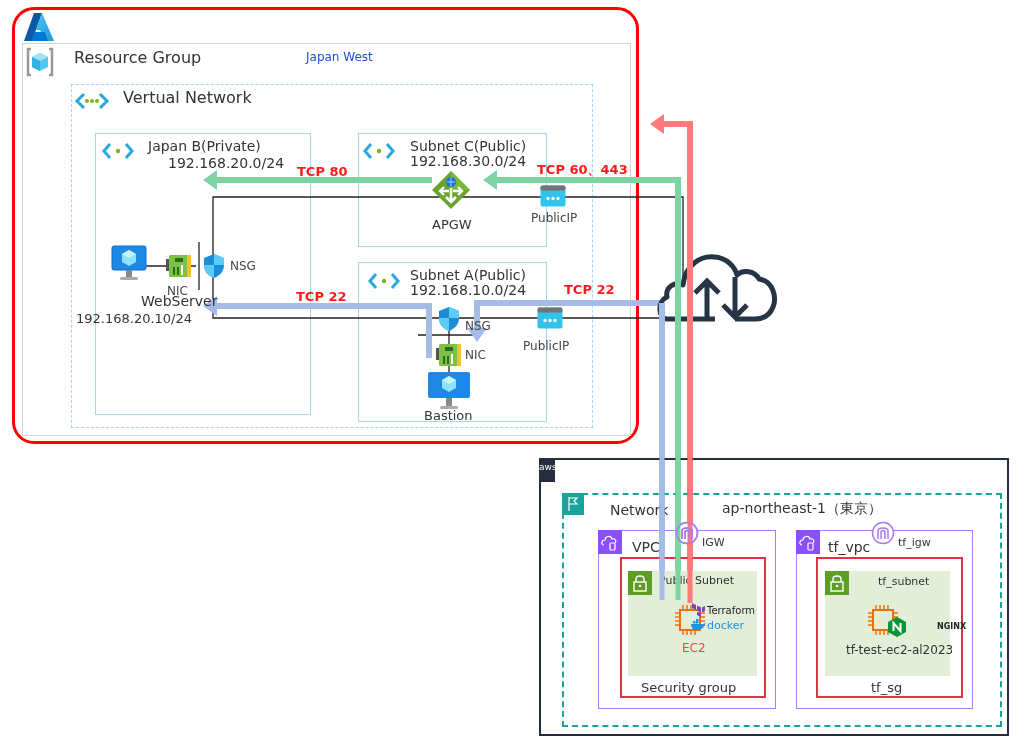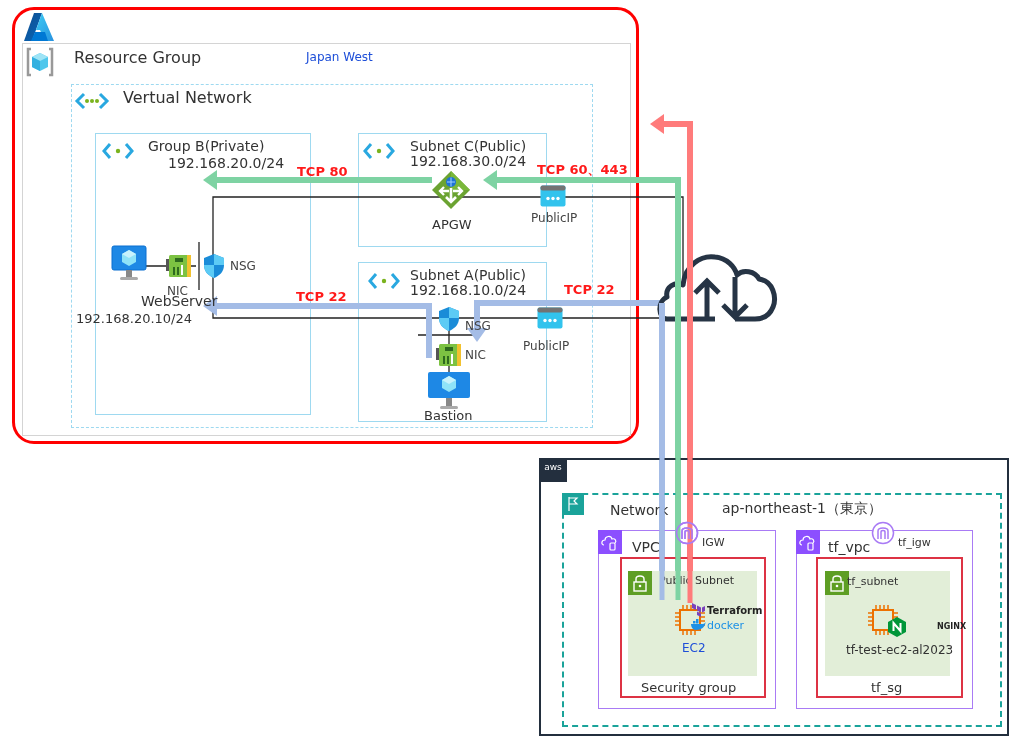--- a/index.html
+++ b/index.html
@@ -52,21 +52,21 @@
     <circle cx="23" cy="9" r="2" fill="#7ab31d"></circle>
 </svg>
 <div class="lbl" style="left:123px;top:90px;font-size:16px;color:#333;">Vertual Network</div>
 
 <div class="box" style="left:95px;top:133px;width:216px;height:282px;border:1px solid #9ed9f0;"></div>
 <svg class="abs" style="left:101px;top:142px;" width="34" height="18" viewBox="0 0 34 18">
   <path d="M9 2 L3 9 L9 16" fill="none" stroke="#29a8e0" stroke-width="3"></path>
   <path d="M25 2 L31 9 L25 16" fill="none" stroke="#29a8e0" stroke-width="3"></path>
   <circle cx="17" cy="9" r="2.2" fill="#7ab31d"></circle>
 </svg>
-<div class="lbl" style="left:148px;top:139px;font-size:14px;color:#333;">Group B(Private)</div>
+<div class="lbl" style="left:148px;top:139px;font-size:14px;color:#333;">Japan B(Private)</div>
 <div class="lbl" style="left:148px;top:156px;font-size:14px;color:#333;margin-left:20px;">192.168.20.0/24</div>
 
 <div class="box" style="left:358px;top:133px;width:189px;height:114px;border:1px solid #9ed9f0;"></div>
 <svg class="abs" style="left:362px;top:142px;" width="34" height="18" viewBox="0 0 34 18">
   <path d="M9 2 L3 9 L9 16" fill="none" stroke="#29a8e0" stroke-width="3"></path>
   <path d="M25 2 L31 9 L25 16" fill="none" stroke="#29a8e0" stroke-width="3"></path>
   <circle cx="17" cy="9" r="2.2" fill="#7ab31d"></circle>
 </svg>
 <div class="lbl" style="left:410px;top:139px;font-size:14px;color:#333;">Subnet C(Public)</div>
 <div class="lbl" style="left:410px;top:154px;font-size:14px;color:#333;">192.168.30.0/24</div>
@@ -203,21 +203,21 @@
   <line x1="38" y1="74" x2="60" y2="74" stroke="#263445" stroke-width="5"></line>
 </svg>
 
 <svg class="overlay" width="1024" height="754" viewBox="0 0 1024 754">
   <line x1="662" y1="303" x2="662" y2="598" stroke="#a4bce6" stroke-width="6"></line>
   <line x1="678" y1="180" x2="678" y2="598" stroke="#7ed3a3" stroke-width="6"></line>
   <line x1="690" y1="124" x2="690" y2="600" stroke="#ff7b7b" stroke-width="6"></line>
 </svg>
 
 <div class="box" style="left:539px;top:458px;width:470px;height:278px;border:2px solid #232f3e;"></div>
-<div class="abs" style="left:539px;top:458px;width:28px;height:24px;background:#232f3e;color:#fff;font-size:9px;text-align:center;line-height:18px;">
+<div class="abs" style="left:539px;top:458px;width:16px;height:24px;background:#232f3e;color:#fff;font-size:9px;text-align:center;line-height:18px;">
   <span>aws</span>
 </div>
 
 <div class="box" style="left:562px;top:493px;width:440px;height:234px;border:2px dashed #1aa39a;"></div>
 <svg class="abs" style="left:562px;top:493px;" width="22" height="22" viewBox="0 0 22 22">
   <rect width="22" height="22" fill="#1aa39a"></rect>
   <path d="M7 4 V18 M7 5 H15 L12 8 L15 11 H7" fill="none" stroke="#fff" stroke-width="1.2"></path>
 </svg>
 <div class="lbl" style="left:610px;top:503px;font-size:14px;color:#333;">Network</div>
 <div class="lbl" style="left:722px;top:501px;font-size:14px;color:#333;">ap-northeast-1（東京）</div>
@@ -247,29 +247,29 @@
 <svg class="abs" style="left:673px;top:603px;" width="34" height="34" viewBox="0 0 34 34">
   <rect x="7" y="7" width="20" height="20" fill="none" stroke="#ed7100" stroke-width="2"></rect>
   <g stroke="#ed7100" stroke-width="1.5">
     <path d="M10 2 V7 M14 2 V7 M18 2 V7 M22 2 V7 M10 27 V32 M14 27 V32 M18 27 V32 M22 27 V32"></path>
     <path d="M2 10 H7 M2 14 H7 M2 18 H7 M2 22 H7 M27 10 H32 M27 14 H32 M27 18 H32 M27 22 H32"></path>
   </g>
 </svg>
 <svg class="abs" style="left:691px;top:603px;" width="14" height="14" viewBox="0 0 14 14">
   <path d="M1 0 L5 2 V7 L1 5 Z M6 2.5 L10 4.5 V9.5 L6 7.5 Z M11 4.5 L14 3 V8 L11 9.5 Z M6 8.5 L10 10.5 V14 L6 12 Z" fill="#7b42bc"></path>
 </svg>
-<div class="lbl" style="left:707px;top:606px;font-size:10px;font-weight:bold;color:#222;">Terraform</div>
+<div class="lbl" style="left:707px;top:606px;font-size:10px;font-weight:normal;color:#222;">Terraform</div>
 <svg class="abs" style="left:690px;top:619px;" width="16" height="12" viewBox="0 0 16 12">
   <path d="M1 5 H13 C14 5 15 4 15.5 3 C15.5 8 11 11 6 11 C3 11 1 8 1 5 Z" fill="#1d91e6"></path>
   <rect x="3" y="2" width="2.5" height="2.5" fill="#1d91e6"></rect>
     <rect x="6" y="2" width="2.5" height="2.5" fill="#1d91e6"></rect>
     <rect x="6" y="-0.5" width="2.5" height="2.5" fill="#1d91e6"></rect>
 </svg>
 <div class="lbl" style="left:707px;top:620px;font-size:11px;color:#1d91e6;">docker</div>
-<div class="lbl" style="left:682px;top:642px;font-size:12px;color:#1d4ed8;">EC2</div>
+<div class="lbl" style="left:682px;top:642px;font-size:12px;color:#ef4444;">EC2</div>
 <div class="lbl" style="left:641px;top:681px;font-size:13px;color:#333;">Security group</div>
 
 <div class="box" style="left:796px;top:530px;width:177px;height:179px;border:1.5px solid #a97bf5;"></div>
 <svg class="abs" style="left:796px;top:530px;" width="24" height="24" viewBox="0 0 24 24">
   <rect width="24" height="24" fill="#8c4fff"></rect>
   <path d="M6 15 C3 15 3 10 7 10 C7 6 13 5 14 9 C17 8 19 11 17 13" fill="none" stroke="#fff" stroke-width="1.2"></path>
   <rect x="12" y="13" width="5" height="7" rx="1" fill="none" stroke="#fff" stroke-width="1.2"></rect>
 </svg>
 <div class="lbl" style="left:828px;top:540px;font-size:14px;color:#333;">tf_vpc</div>
 <svg class="abs" style="left:871px;top:521px;" width="24" height="24" viewBox="0 0 24 24">
@@ -279,21 +279,21 @@
 <div class="lbl" style="left:898px;top:537px;font-size:11px;color:#333;">tf_igw</div>
 
 <div class="box" style="left:816px;top:557px;width:147px;height:141px;border:2px solid #dd3344;"></div>
 <div class="box" style="left:825px;top:571px;width:125px;height:105px;background:#e2eed8;"></div>
 <svg class="abs" style="left:825px;top:571px;" width="24" height="24" viewBox="0 0 24 24">
   <rect width="24" height="24" fill="#5e9e24"></rect>
   <path d="M8 11 V8 C8 4 16 4 16 8 V11" fill="none" stroke="#fff" stroke-width="1.4"></path>
   <rect x="6" y="11" width="12" height="9" fill="none" stroke="#fff" stroke-width="1.4"></rect>
   <circle cx="12" cy="15" r="1.3" fill="#fff"></circle>
 </svg>
-<div class="lbl" style="left:847px;top:576px;font-size:11px;color:#333;">tf_subnet</div>
+<div class="lbl" style="left:878px;top:576px;font-size:11px;color:#333;">tf_subnet</div>
 <svg class="abs" style="left:866px;top:603px;" width="34" height="34" viewBox="0 0 34 34">
   <rect x="7" y="7" width="20" height="20" fill="none" stroke="#ed7100" stroke-width="2"></rect>
   <g stroke="#ed7100" stroke-width="1.5">
     <path d="M10 2 V7 M14 2 V7 M18 2 V7 M22 2 V7 M10 27 V32 M14 27 V32 M18 27 V32 M22 27 V32"></path>
     <path d="M2 10 H7 M2 14 H7 M2 18 H7 M2 22 H7 M27 10 H32 M27 14 H32 M27 18 H32 M27 22 H32"></path>
   </g>
 </svg>
 <svg class="abs" style="left:888px;top:617px;" width="18" height="20" viewBox="0 0 18 20">
   <path d="M9 0 L18 5 V15 L9 20 L0 15 V5 Z" fill="#009639"></path>
   <path d="M5.5 14 V6 L12.5 14 V6" fill="none" stroke="#fff" stroke-width="2"></path>

